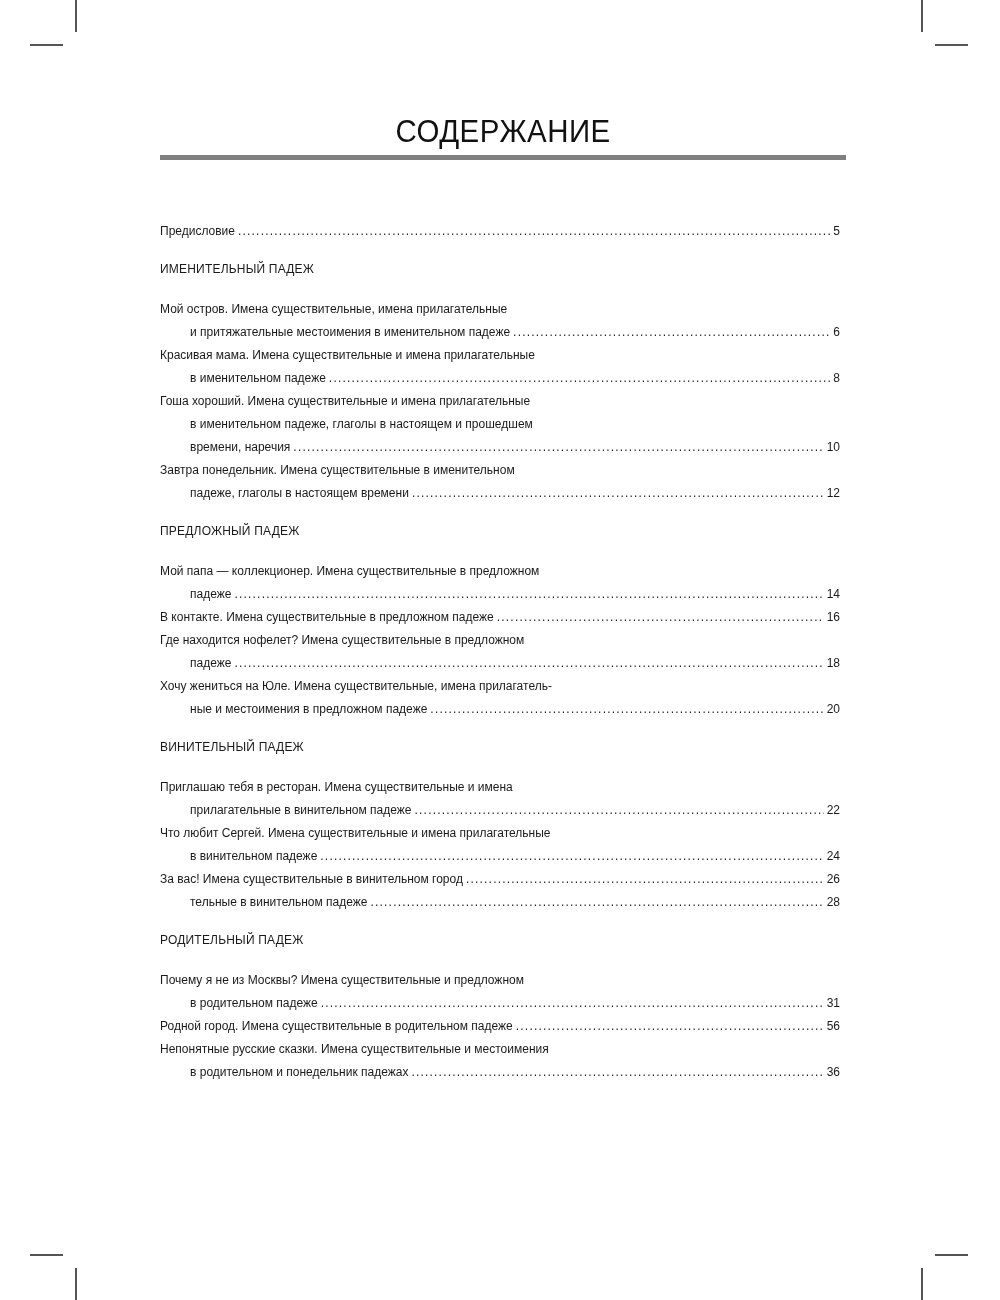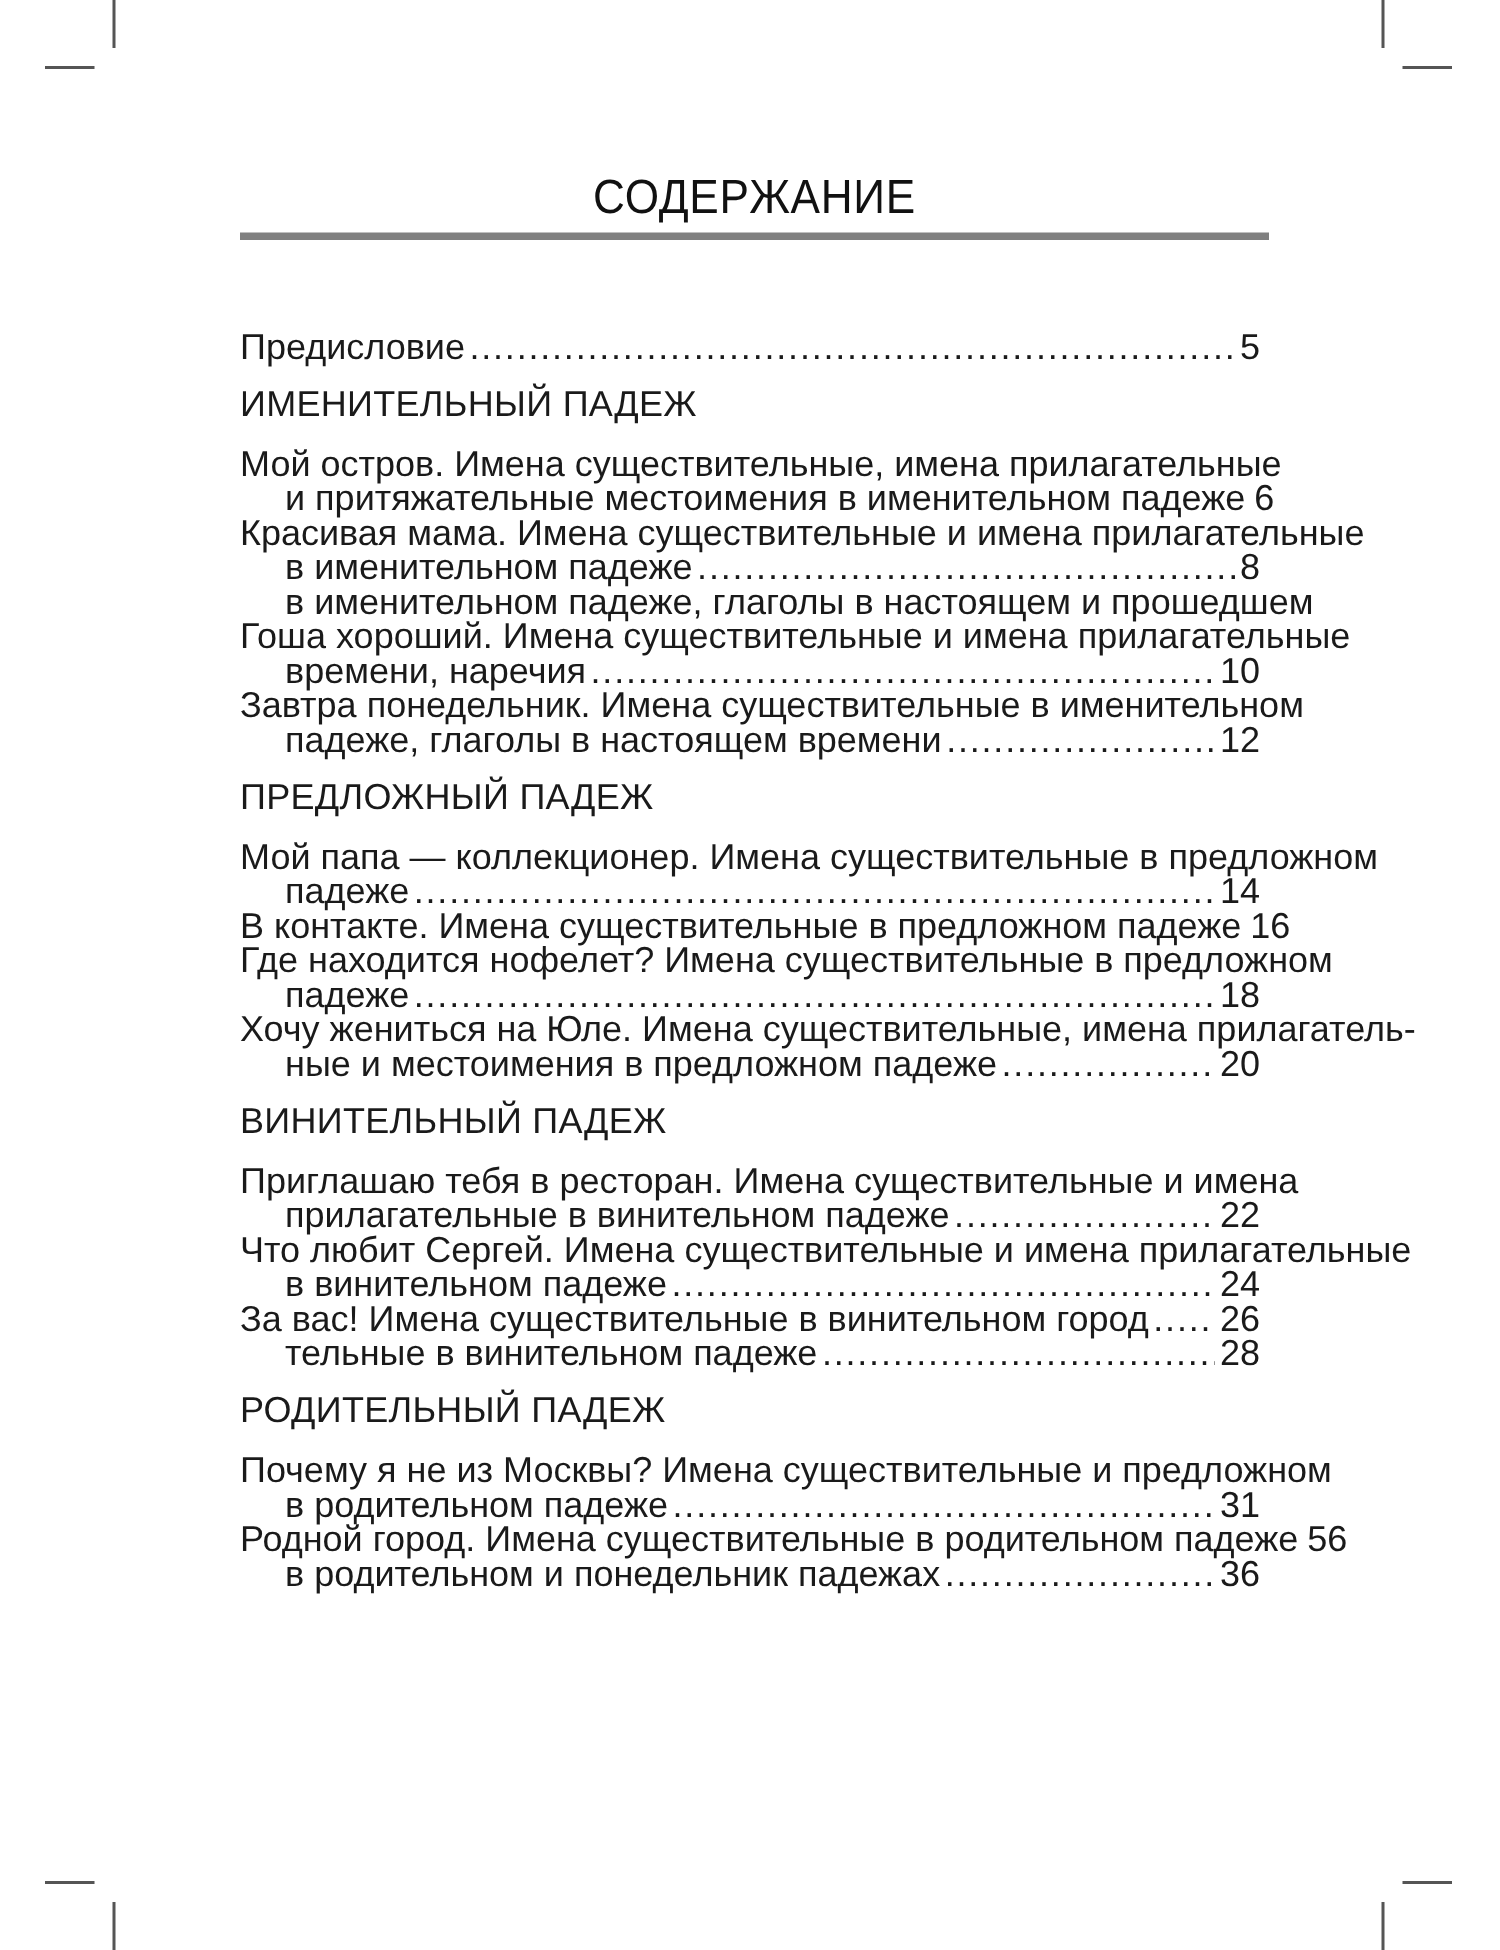--- a/index.html
+++ b/index.html
@@ -4,21 +4,21 @@
 <style>
   html, body { margin:0; padding:0; }
   body { width:1000px; height:1300px; background:#ffffff; position:relative; overflow:hidden;
          font-family:"Liberation Sans", sans-serif; color:#1a1a1a; }
   .crop { position:absolute; background:#555; }
   .cv { width:2px; height:32px; }
   .ch { height:2px; width:33px; }
   .title { position:absolute; left:160px; width:686px; top:113px; text-align:center;
            font-size:32px; font-weight:normal; letter-spacing:0.5px; color:#111; transform:scaleX(0.92); }
   .rule { position:absolute; left:160px; width:686px; top:155px; height:5px; background:#808080; }
-  .toc { position:absolute; left:160px; width:680px; top:220px; font-size:24px; line-height:23px; }
+  .toc { position:absolute; left:160px; width:680px; top:220px; font-size:12px; line-height:23px; }
   .section { text-align:left; margin:15px 0 17px 0; letter-spacing:0.2px; }
   .entry { position:relative; }
   .line { display:flex; align-items:baseline; white-space:nowrap; }
   .line.indent { padding-left:30px; }
   .line .txt { flex:0 0 auto; }
   .line .dots { flex:1 1 auto; overflow:hidden; margin:0 3px; }
   .line .dots::before { content:"........................................................................................................................................................................................................................................"; letter-spacing:1.2px; }
   .line .pg { flex:0 0 auto; text-align:right; }
 </style>
 </head>
@@ -60,25 +60,25 @@
         <div class="line">
           <span class="txt">Красивая мама. Имена существительные и имена прилагательные</span>
         </div>
         <div class="line indent">
           <span class="txt">в именительном падеже</span>
           <span class="dots"></span>
           <span class="pg">8</span>
         </div>
       </div>
       <div class="entry">
+        <div class="line">
+          <span class="txt">Гоша хороший. Имена существительные и имена прилагательные</span>
+        </div>
         <div class="line indent">
           <span class="txt">в именительном падеже, глаголы в настоящем и прошедшем</span>
-        </div>
-        <div class="line">
-          <span class="txt">Гоша хороший. Имена существительные и имена прилагательные</span>
         </div>
         <div class="line indent">
           <span class="txt">времени, наречия</span>
           <span class="dots"></span>
           <span class="pg">10</span>
         </div>
       </div>
       <div class="entry">
         <div class="line">
           <span class="txt">Завтра понедельник. Имена существительные в именительном</span>
@@ -174,20 +174,23 @@
         </div>
       </div>
       <div class="entry">
         <div class="line">
           <span class="txt">Родной город. Имена существительные в родительном падеже</span>
           <span class="dots"></span>
           <span class="pg">56</span>
         </div>
       </div>
       <div class="entry">
+        <div class="line">
+          <span class="txt">Непонятные русские сказки. Имена существительные и местоимения</span>
+        </div>
         <div class="line indent">
           <span class="txt">в родительном и понедельник падежах</span>
           <span class="dots"></span>
           <span class="pg">36</span>
         </div>
       </div>
     </div>
 </div>
 
 </body></html>

